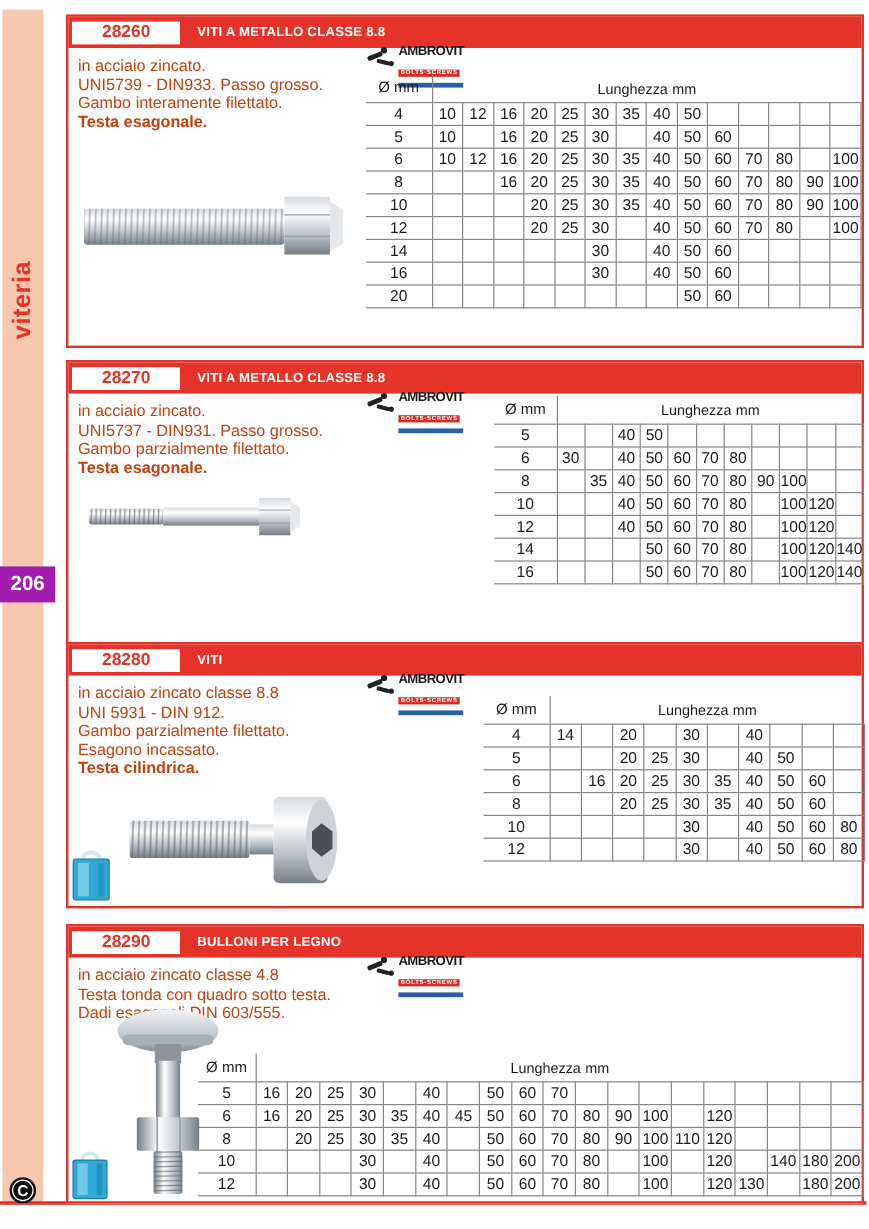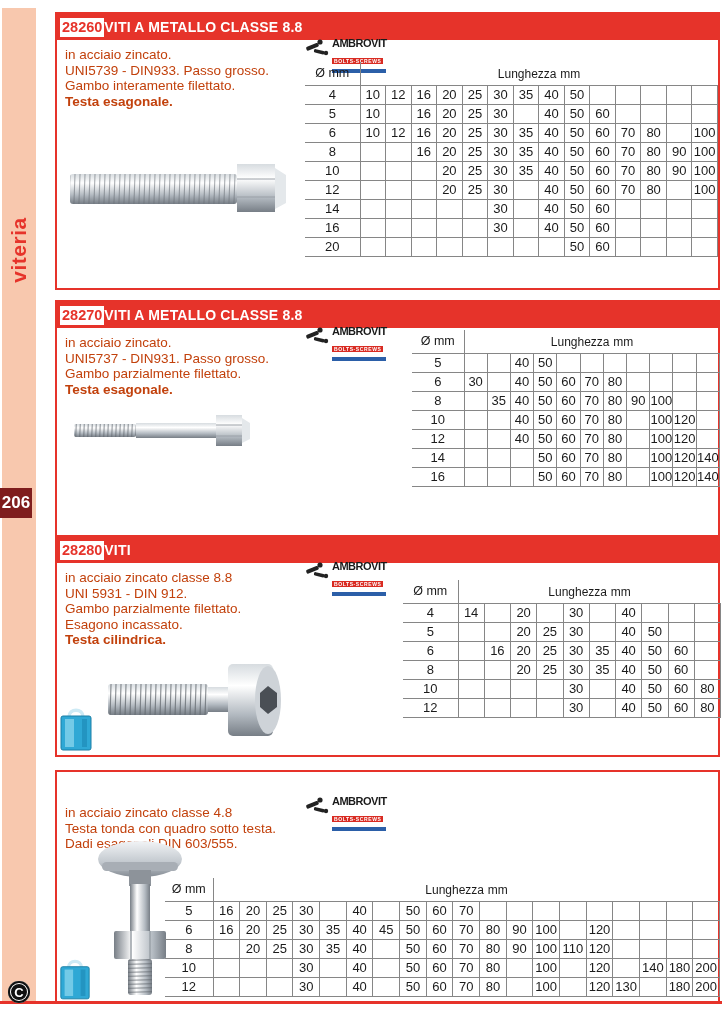--- a/index.html
+++ b/index.html
@@ -5,34 +5,34 @@
   * { margin:0; padding:0; box-sizing:border-box; }
   html,body { width:724px; height:1024px; }
   body { font-family:"Liberation Sans", sans-serif; background:#ffffff; position:relative; overflow:hidden; }
 
   
   .side-strip { position:absolute; left:2px; top:8px; width:34px; height:995px; background:#f8c8ae; }
   .vertical-label-wrap { position:absolute; left:2px; top:185px; width:34px; height:130px;
     display:flex; align-items:center; justify-content:center; }
   .vertical-label { transform:rotate(-90deg); white-space:nowrap; color:#e6332a;
     font-weight:bold; font-size:21px; letter-spacing:0.5px; }
-  .page-badge { position:absolute; left:0; top:488px; width:32px; height:30px; background:#7f1d1d;
+  .page-badge { position:absolute; left:0; top:472px; width:46px; height:30px; background:#a21caf;
     color:#ffffff; font-weight:bold; font-size:17px; display:flex; align-items:center; justify-content:center; }
   .c-logo { position:absolute; left:8px; top:981px; width:22px; height:22px; border-radius:50%;
     background:#111111; color:#ffffff; font-weight:bold; font-size:13px;
     display:flex; align-items:center; justify-content:center; box-shadow:inset 0 0 0 2px #111, inset 0 0 0 3px #fff; }
   .bottom-rule { position:absolute; left:0; top:1001px; width:722px; height:3px; background:#e6332a; }
 
   
   .section { position:absolute; left:55px; width:665px; border:2px solid #e6332a; background:#ffffff; }
   .sec-head { position:absolute; left:0; top:0; width:100%; height:26px; background:#e6332a;
     display:flex; align-items:center; padding-left:3px; }
   .code-box { background:#ffffff; color:#e6332a; font-weight:bold; font-size:14.5px;
-    padding:1px 2px; line-height:17px; }
-  .sec-title { color:#ffffff; font-weight:bold; font-size:14px; letter-spacing:0.2px; }
+    padding:1px 25px; line-height:17px; }
+  .sec-title { color:#ffffff; font-weight:bold; font-size:11px; margin-left:14px; letter-spacing:0.2px; }
   .desc { position:absolute; left:8px; top:33px; font-size:13.5px; line-height:15.5px; color:#c2410c; }
   .desc .bold-line { font-weight:bold; }
 
   
   .brand { position:absolute; left:248px; top:24px; display:flex; align-items:flex-start; }
   .brand-text { margin-left:3px; }
   .brand-name { font-weight:bold; font-size:11px; letter-spacing:-0.5px; color:#1a1a1a; line-height:11px; }
   .brand-badge { display:inline-block; background:#d92b22; color:#ffffff; font-size:5px;
     line-height:6px; padding:0 2px; letter-spacing:0.6px; font-weight:bold; }
   .brand-line { width:54px; height:4px; background:#2b5fa8; margin-top:2px; }
@@ -615,20 +615,24 @@
           <td>40</td>
           <td>50</td>
           <td>60</td>
           <td>80</td>
         </tr>
       </tbody>
     </table>
 </section>
 
 <section class="section" style="top:770px; height:233px;">
+  <header class="sec-head">
+    <span class="code-box">28290</span>
+    <span class="sec-title">BULLONI PER LEGNO</span>
+  </header>
   <div class="desc">
     <div>
         <div>in acciaio zincato classe 4.8</div>
         <div>Testa tonda con quadro sotto testa.</div>
         <div>Dadi esagonali  DIN 603/555.</div>
       </div>
     <div class="bold-line"></div>
   </div>
   <div class="brand">
     <svg width="24" height="18" viewBox="0 0 24 18">

